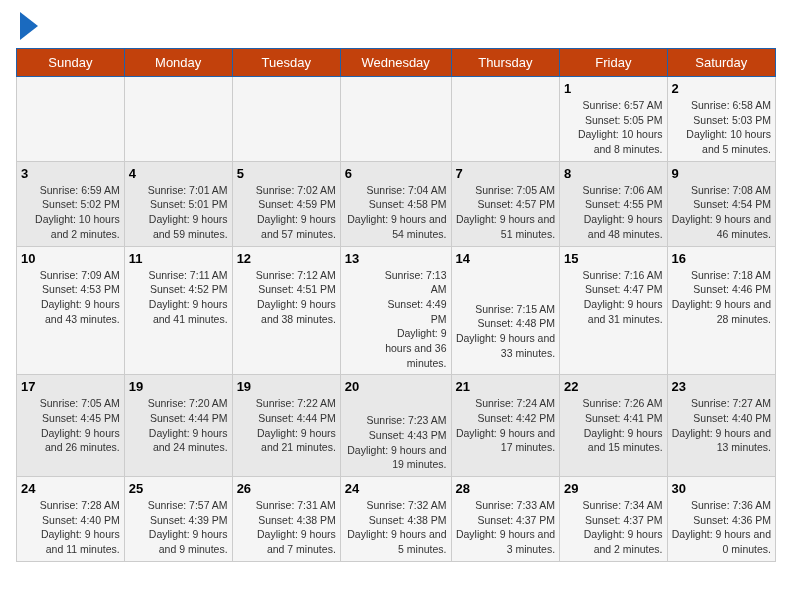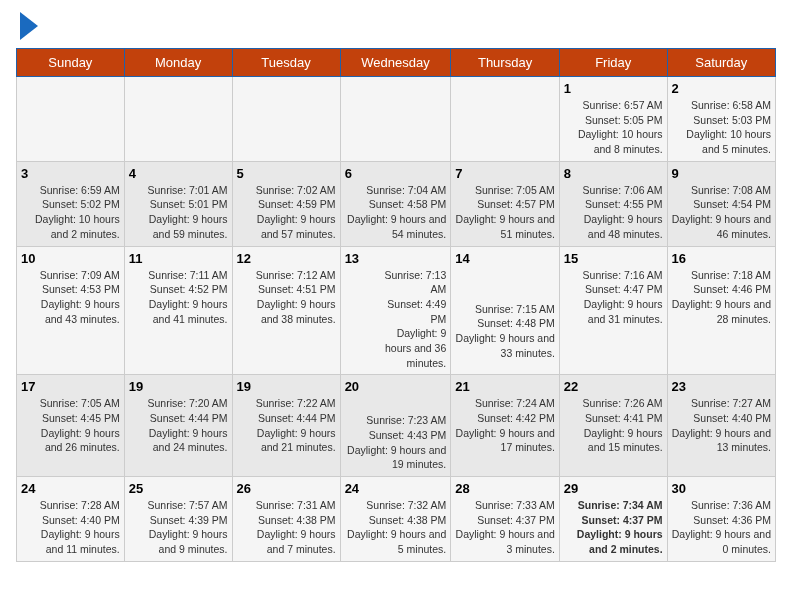--- a/index.html
+++ b/index.html
@@ -300,21 +300,21 @@
 Daylight: 9 hours and 5 minutes.</div>
         </td>
         <td>
           <span class="day-num">28</span>
           <div class="day-info" style="white-space: pre-line;">Sunrise: 7:33 AM
 Sunset: 4:37 PM
 Daylight: 9 hours and 3 minutes.</div>
         </td>
         <td>
           <span class="day-num">29</span>
-          <div class="day-info" style="white-space: pre-line; font-weight: bold;">Sunrise: 7:34 AM
+          <div class="day-info" style="white-space: pre-line;">Sunrise: 7:34 AM
 Sunset: 4:37 PM
 Daylight: 9 hours and 2 minutes.</div>
         </td>
         <td>
           <span class="day-num">30</span>
           <div class="day-info" style="white-space: pre-line;">Sunrise: 7:36 AM
 Sunset: 4:36 PM
 Daylight: 9 hours and 0 minutes.</div>
         </td>
       </tr>

